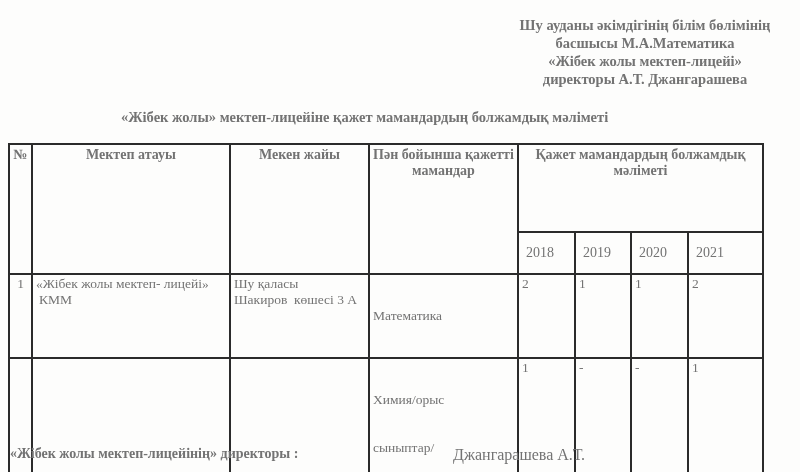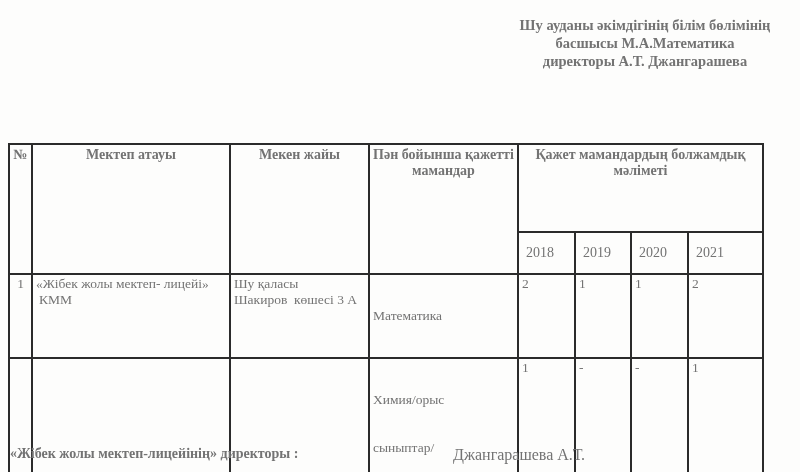--- a/index.html
+++ b/index.html
@@ -74,23 +74,25 @@
   }
 </style>
 </head>
 <body>
 
 <div class="page">
 
   <div class="addressee">
     <div>Шу ауданы әкімдігінің білім бөлімінің</div>
     <div>басшысы М.А.Математика</div>
+    <div>«Жібек жолы мектеп-лицейі»</div>
     <div>директоры А.Т. Джангарашева</div>
   </div>
 
+  <div class="doc-title">«Жібек жолы» мектеп-лицейіне қажет мамандардың болжамдық мәліметі</div>
 
   <table class="forecast">
     <colgroup>
       <col style="width:23px">
       <col style="width:198px">
       <col style="width:139px">
       <col style="width:149px">
       <col style="width:57px">
       <col style="width:56px">
       <col style="width:57px">

